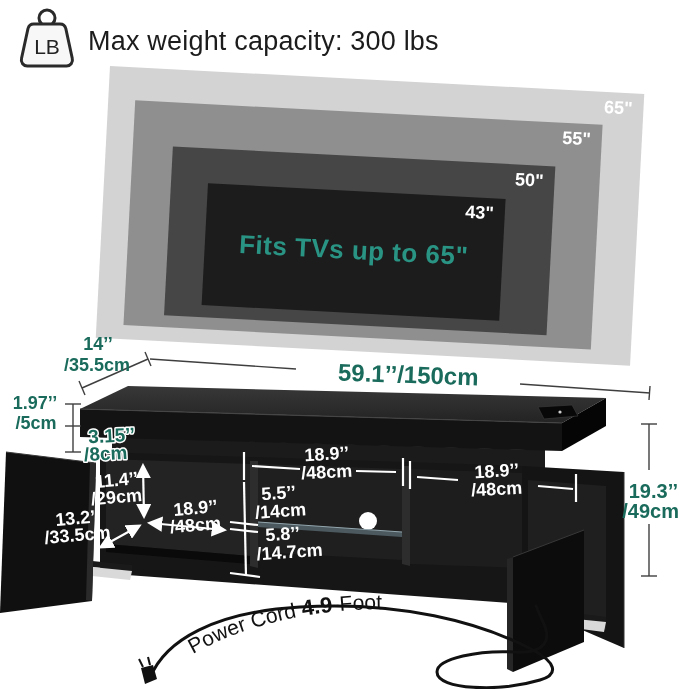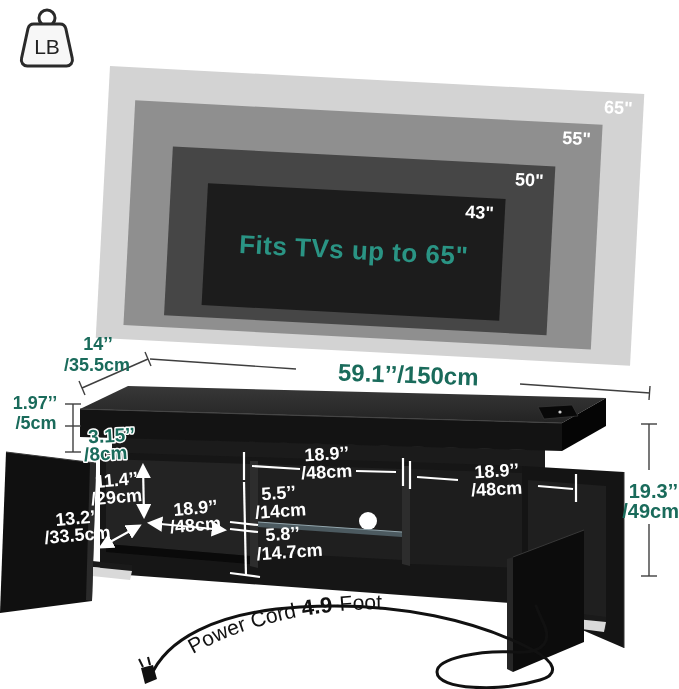--- a/index.html
+++ b/index.html
@@ -25,20 +25,21 @@
 <body>
 
 <div id="stage">
 
   <div class="hdr">
     <svg class="wicon" width="66" height="66" viewBox="0 0 66 66">
       <circle cx="33" cy="10" r="8" fill="#ffffff" stroke="#2a2a2a" stroke-width="3"></circle>
       <path d="M20,16 h26 a6,6 0 0 1 5.8,4.5 l6.5,30 a6,6 0 0 1 -5.9,7.5 h-39 a6,6 0 0 1 -5.9,-7.5 l6.5,-30 A6,6 0 0 1 20,16 Z" fill="#f7f7f7" stroke="#2a2a2a" stroke-width="3"></path>
       <text x="33" y="46" text-anchor="middle" font-size="21" fill="#222222">LB</text>
     </svg>
+    <div class="hdr-text">Max weight capacity: 300 lbs</div>
   </div>
 
   <div class="tvstack">
     <div class="tvrect" style="left:0;top:0;width:535px;height:272px;background:#d3d3d3;">
       <span class="tvlabel">65"</span>
     </div>
     <div class="tvrect" style="left:27px;top:33px;width:468px;height:225px;background:#8f8f8f;">
       <span class="tvlabel">55"</span>
     </div>
     <div class="tvrect" style="left:67px;top:77px;width:383px;height:169px;background:#464646;">

